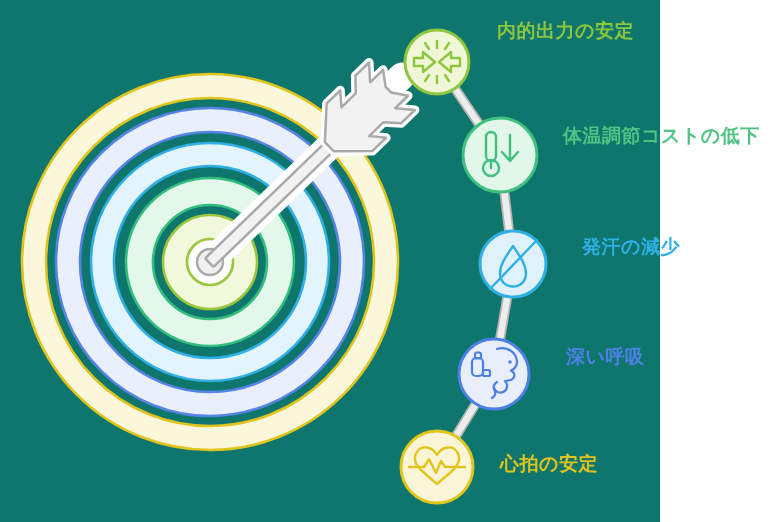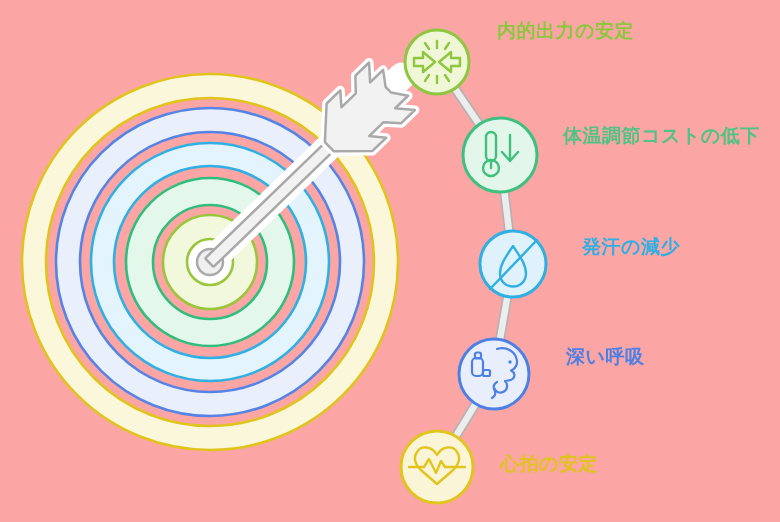--- a/index.html
+++ b/index.html
@@ -2,21 +2,21 @@
 <html><head>
 <meta charset="utf-8">
 <style>
   html,body{margin:0;padding:0;}
   body{
     width:780px;height:522px;
     background:#ffffff;
     font-family:"DejaVu Sans","Liberation Sans",sans-serif;
     overflow:hidden;
   }
-  .stage{position:relative;width:780px;height:522px;background:#fca5a5;}
+  .stage{position:relative;width:660px;height:522px;background:#0f766e;}
   svg{display:block;}
   text.item-label{
     font-size:19px;
     font-weight:600;
     letter-spacing:0.5px;
     font-family:"DejaVu Sans","Liberation Sans",sans-serif;
   }
 </style>
 </head>
 <body>

